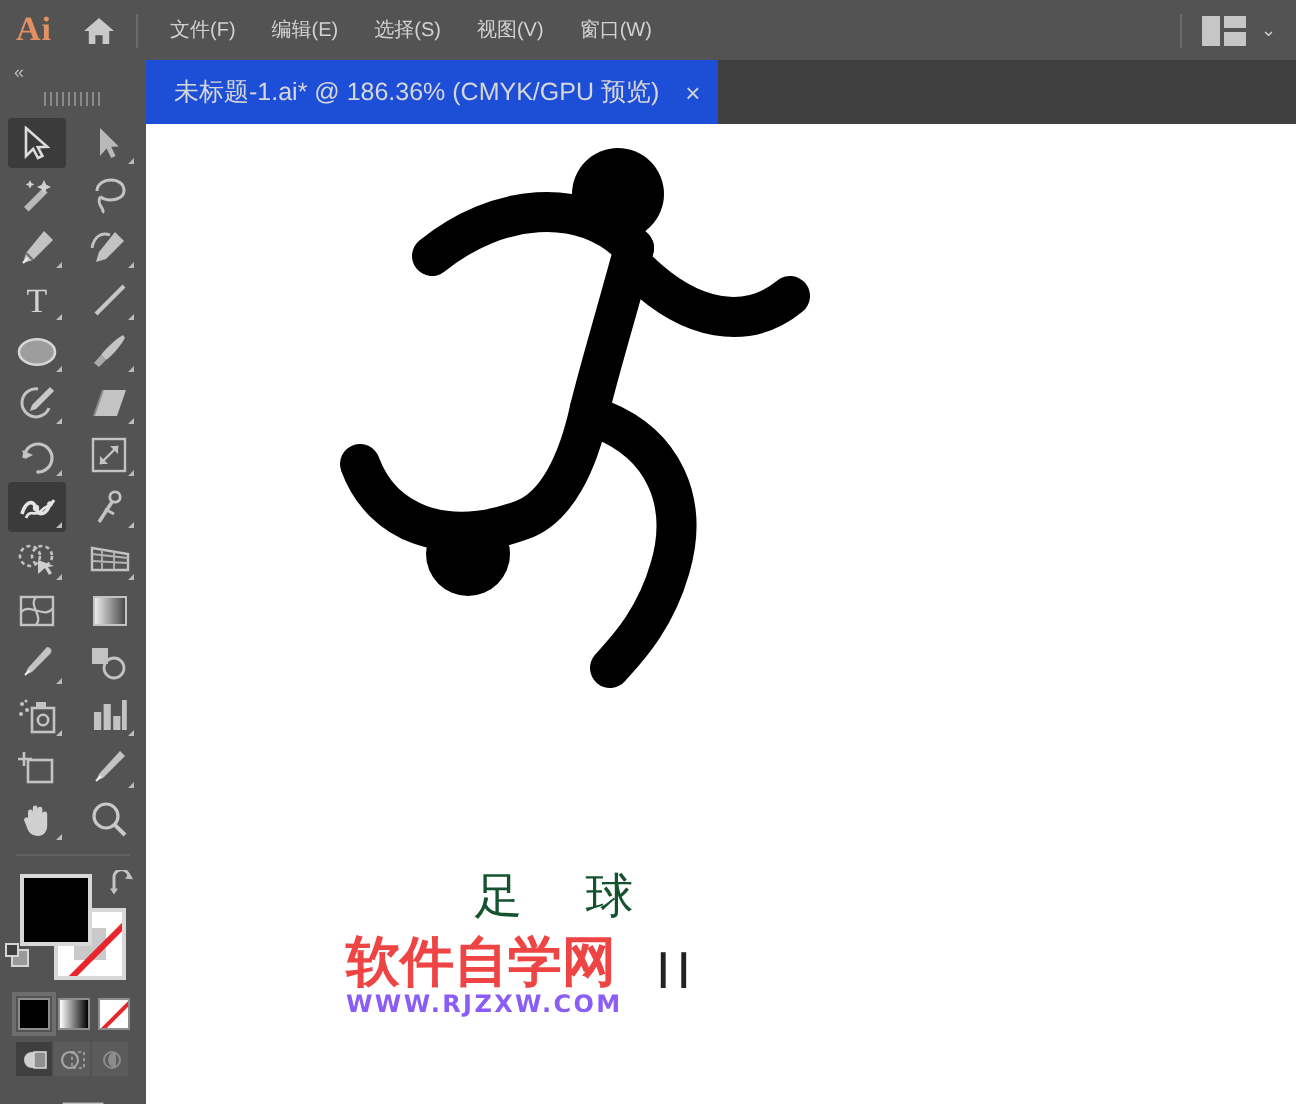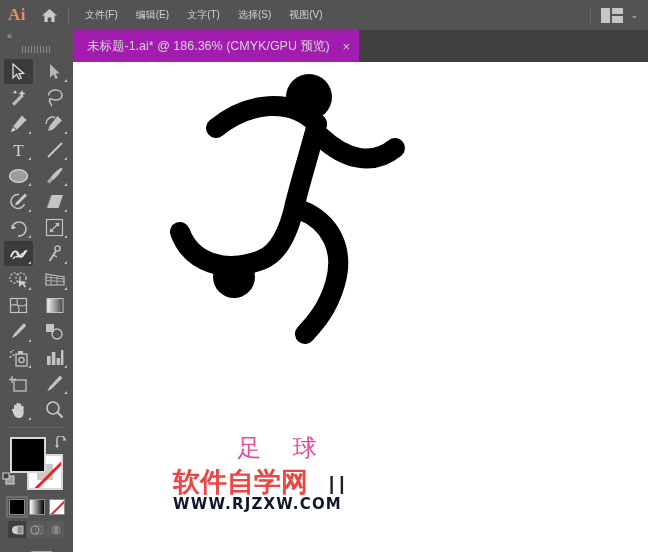--- a/index.html
+++ b/index.html
@@ -31,21 +31,21 @@
   .ws-sep{width:1px;height:17px;background:#6b6b6b;margin-right:10px;}
   .ws-icon{display:flex;align-items:center;}
   .chev{margin-left:7px;color:#d0d0d0;font-size:9px;}
 
   
   .tabbar{
     position:absolute;left:73px;top:30px;width:575px;height:32px;
     background:#3f3f3f;display:flex;align-items:flex-end;
   }
   .doc-tab{
-    height:32px;background:#a21caf;display:flex;align-items:center;
+    height:32px;background:#1d4ed8;display:flex;align-items:center;
     padding:0 9px 0 14px;box-sizing:border-box;
   }
   .doc-tab-label{color:#d7d7d7;font-size:12.5px;white-space:nowrap;}
   .doc-tab-close{color:#cfcfcf;font-size:13px;margin-left:13px;line-height:1;cursor:default;}
 
   
   .toolbar{
     position:absolute;left:0;top:30px;width:73px;height:522px;background:#535353;
   }
   .tb-head{height:13px;display:flex;align-items:center;padding-left:7px;}
@@ -106,38 +106,38 @@
   .screenmode{display:flex;align-items:center;justify-content:center;padding-top:12px;}
 
   
   .canvas{
     position:absolute;left:73px;top:62px;width:575px;height:490px;background:#fff;
     overflow:hidden;
   }
   .artwork{position:absolute;left:0;top:0;width:575px;height:490px;}
   .art-label{
     position:absolute;left:0;top:370px;width:420px;text-align:center;
-    color:#ec4899;font-size:24px;letter-spacing:12px;
+    color:#14532d;font-size:24px;letter-spacing:12px;
     font-family:"DejaVu Sans","Liberation Sans",sans-serif;
   }
   .art-mark2{
     position:absolute;left:255px;top:408px;color:#222;font-size:26px;
     letter-spacing:3px;font-family:"Liberation Sans",sans-serif;
   }
   
   .wm{position:absolute;left:100px;top:406px;}
   .wm-main{
     font-size:27px;font-weight:bold;color:#ef4444;line-height:1.05;
     letter-spacing:0px;
     font-family:"DejaVu Sans","Liberation Sans",sans-serif;
     -webkit-text-stroke:1.6px #ffffff;
     paint-order:stroke fill;
   }
   .wm-sub{
-    font-size:15px;font-weight:bold;color:#0f172a;letter-spacing:1.2px;
+    font-size:12px;font-weight:bold;color:#8b5cf6;letter-spacing:1.2px;
     margin-top:-1px;
     font-family:"DejaVu Sans","Liberation Sans",sans-serif;
     -webkit-text-stroke:1.1px #ffffff;
     paint-order:stroke fill;
   }
 </style>
 </head>
 <body>
 
 <div id="app">
@@ -146,23 +146,23 @@
     <div class="ai-logo">Ai</div>
     <div class="home-icon">
       <svg width="17" height="15" viewBox="0 0 17 15">
         <path d="M8.5 1 L16 7.5 L13.6 7.5 L13.6 14 L10.3 14 L10.3 9.6 L6.7 9.6 L6.7 14 L3.4 14 L3.4 7.5 L1 7.5 Z" fill="#c9c9c9"></path>
       </svg>
     </div>
     <div class="vsep"></div>
     <div class="menu-items">
       <div class="menu-item">文件(F)</div>
       <div class="menu-item">编辑(E)</div>
-      <div class="menu-item">文字(T)</div>
       <div class="menu-item">选择(S)</div>
       <div class="menu-item">视图(V)</div>
+      <div class="menu-item">窗口(W)</div>
     </div>
     <div class="menu-right">
       <div class="ws-sep"></div>
       <div class="ws-icon">
         <svg width="22" height="15" viewBox="0 0 22 15">
           <rect x="0" y="0" width="9" height="15" fill="#c6c6c6"></rect>
           <rect x="11" y="0" width="11" height="6" fill="#c6c6c6"></rect>
           <rect x="11" y="8" width="11" height="7" fill="#c6c6c6"></rect>
         </svg>
       </div>

